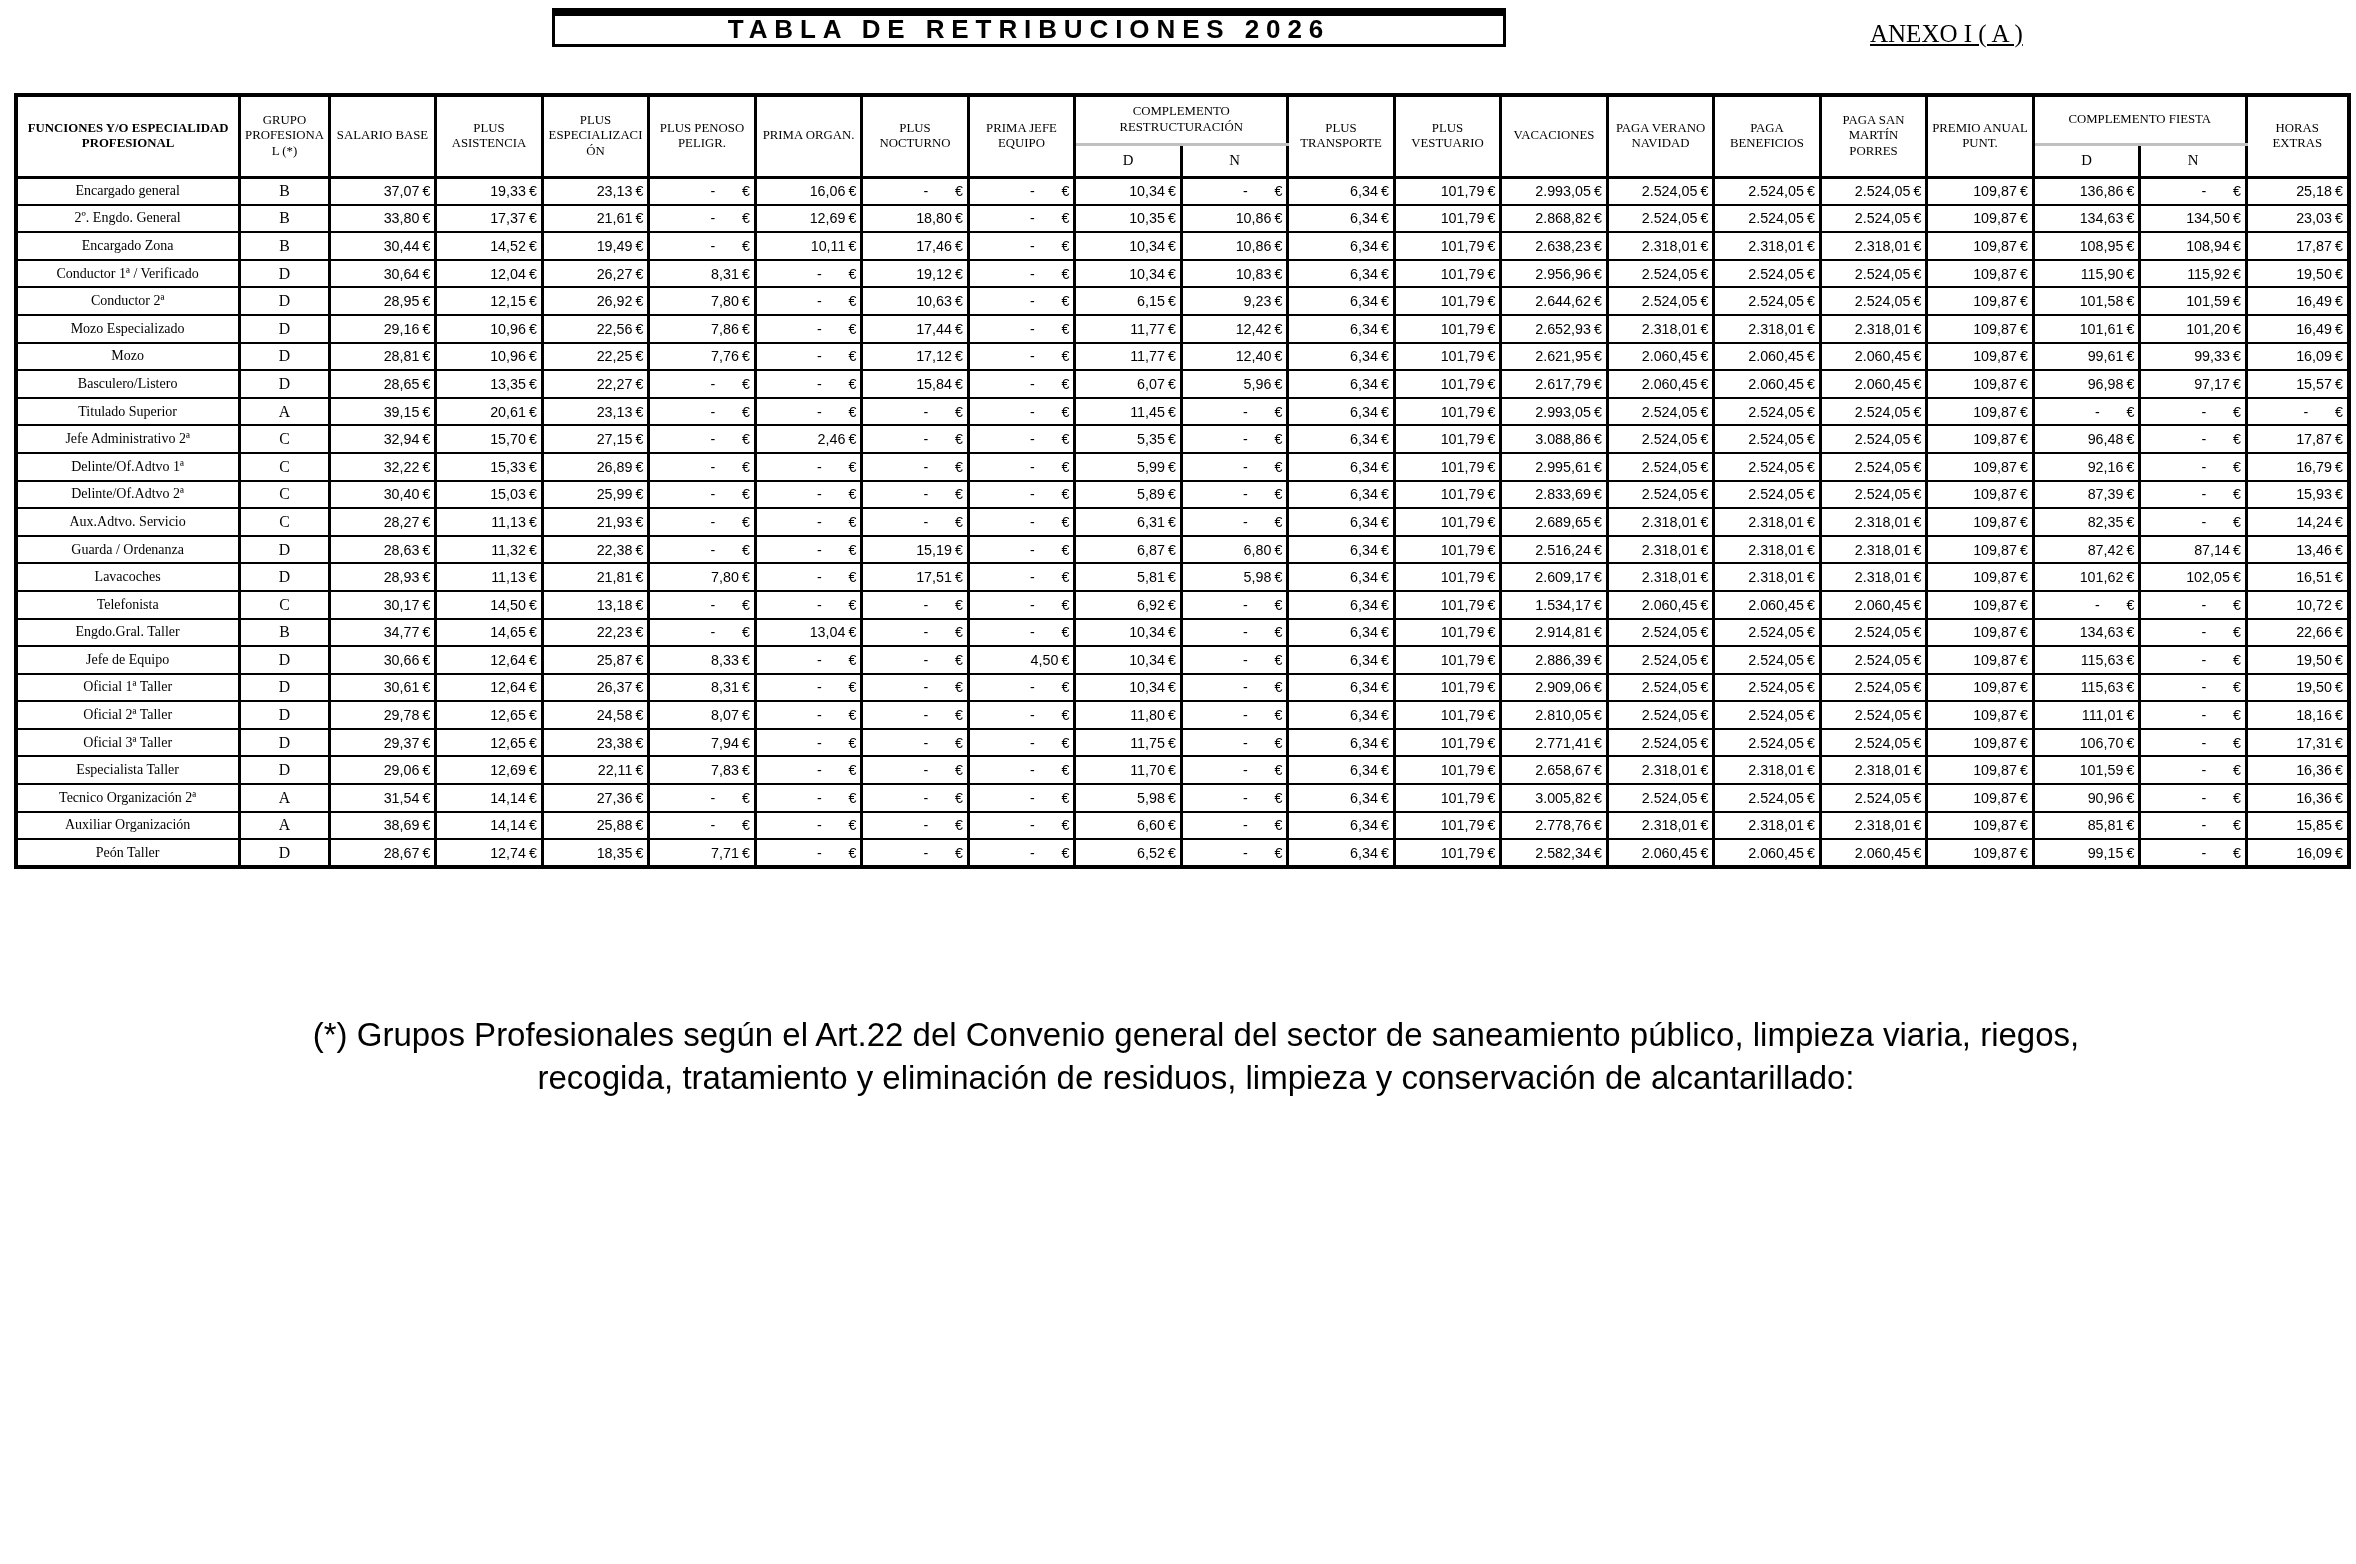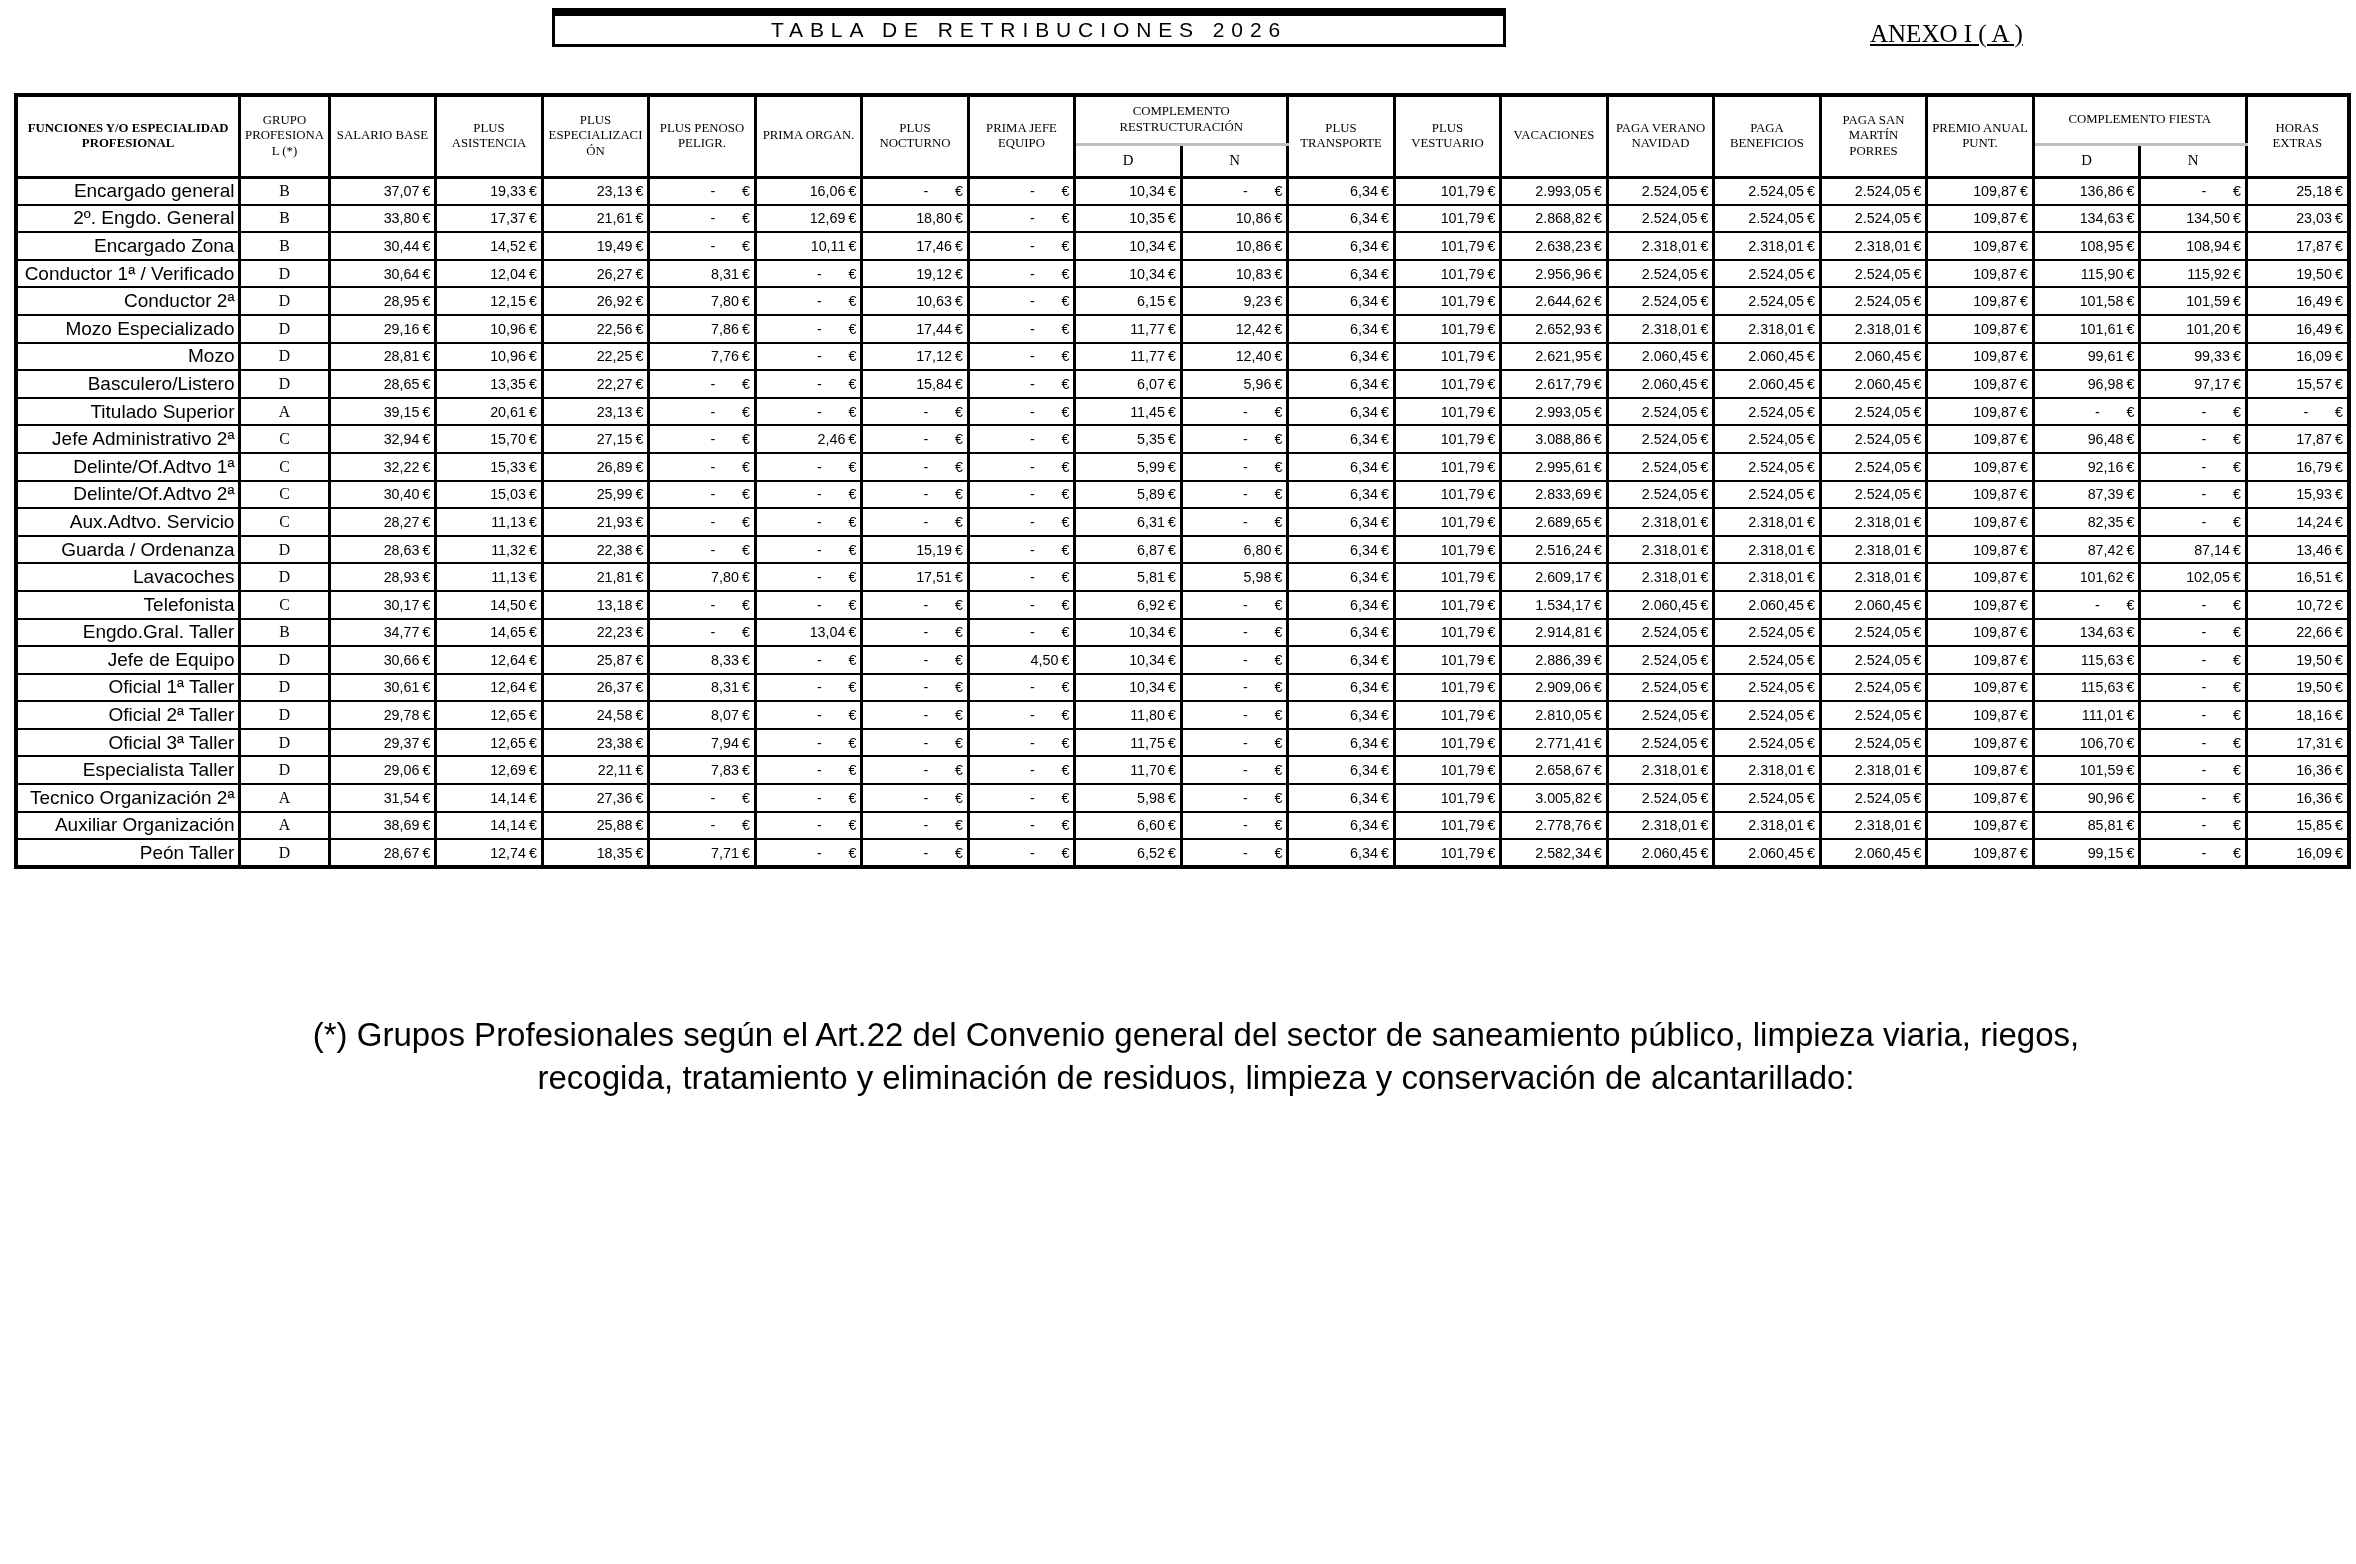--- a/index.html
+++ b/index.html
@@ -2,39 +2,39 @@
 <html><head>
 <meta charset="utf-8">
 <style>
   html,body{margin:0;padding:0;background:#fff;}
   body{width:2356px;height:1564px;position:relative;font-family:"Liberation Sans",sans-serif;color:#000;}
 
   
   .title-box{position:absolute;left:552px;top:7.9px;width:954px;height:39px;
     border:3.9px solid #000;border-top:8.9px solid #000;box-sizing:border-box;
     display:flex;align-items:center;justify-content:center;}
-  .title-box span{font-weight:normal;font-size:21px;letter-spacing:6.9px;font-family:"Liberation Sans",sans-serif;}
+  .title-box span{font-weight:bold;font-size:26px;letter-spacing:6.9px;font-family:"Liberation Sans",sans-serif;}
   .annex{position:absolute;left:1825px;top:19.7px;font-family:"Liberation Serif",serif;
     font-size:25px;text-decoration:underline;margin-left:45px;}
 
   
   table.retrib{position:absolute;left:13.8px;top:93px;width:2337px;
     border-collapse:collapse;table-layout:fixed;border:4.9px solid #000;}
   .retrib th,.retrib td{box-sizing:border-box;overflow:hidden;}
   .retrib th{border:3px solid #000;font-family:"Liberation Serif",serif;font-weight:normal;
     font-size:12.8px;line-height:1.22;text-align:center;vertical-align:middle;padding:2px 3px;
     overflow-wrap:anywhere;}
   .retrib thead tr:first-child th{border-bottom-width:3.9px;}
   .retrib th.grouphead{border-bottom:2px solid #c0c0c0;height:49px;}
   .retrib th.subhead{border-top:2px solid #c0c0c0;border-bottom-width:3.9px;
     font-size:14.8px;height:33px;}
   .retrib th.funciones{font-weight:bold;}
   .retrib td{border:3px solid #000;border-top-width:2px;border-bottom-width:2px;
     height:27.6px;padding:0 3.9px;white-space:nowrap;}
-  .retrib td.lbl{font-family:Liberation Sans, sans-serif;font-size:19px;text-align:right;padding-left:3px;}
+  .retrib td.lbl{font-family:Liberation Serif, serif;font-size:14px;text-align:center;padding-left:3px;}
   .retrib td.grp{font-family:"Liberation Serif",serif;font-size:15.8px;text-align:center;}
   .retrib td.val{font-family:"Liberation Sans",sans-serif;font-size:14.3px;text-align:right;}
   .retrib td.val .eur{margin-left:3px;}
   .retrib td.val .dash{margin-right:23.6px;}
 
   
   .footnote{position:absolute;left:0;top:1013px;width:2356px;text-align:center;
     font-family:"Liberation Sans",sans-serif;font-size:33px;line-height:43px;color:#000;padding-left:18px;}
 </style>
 </head>

